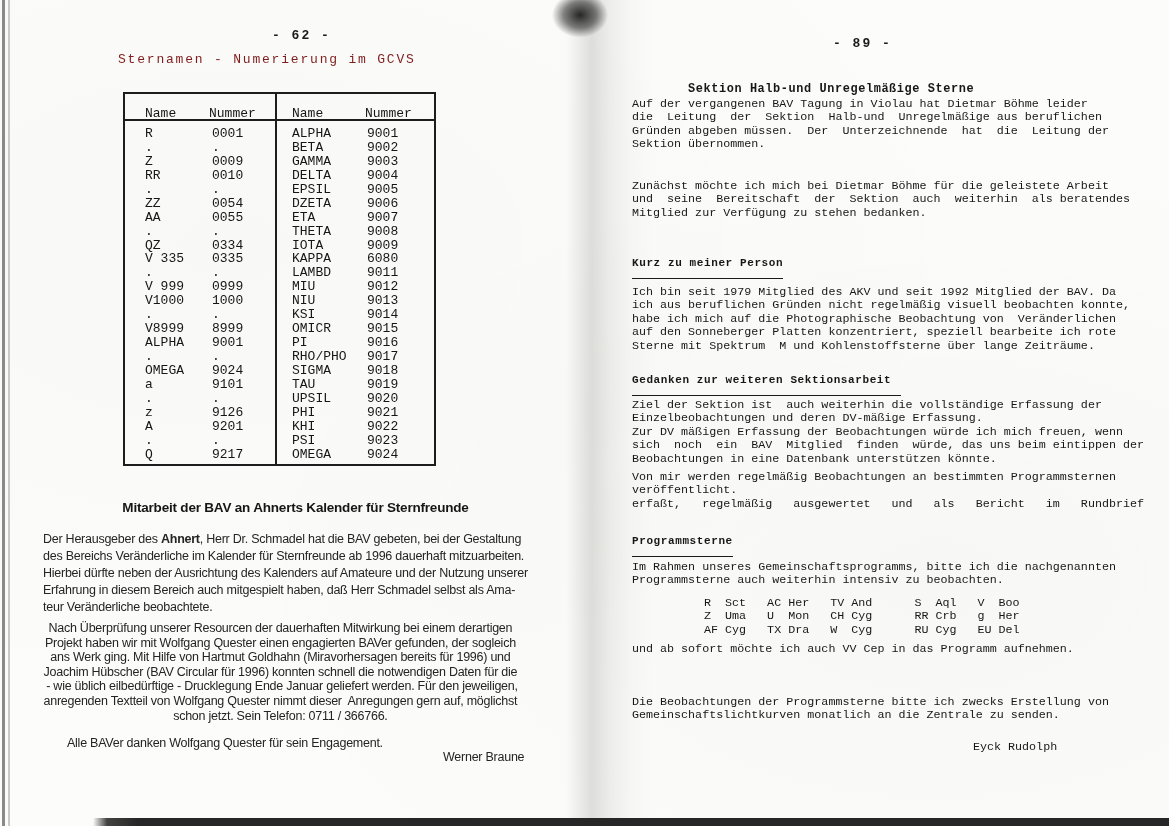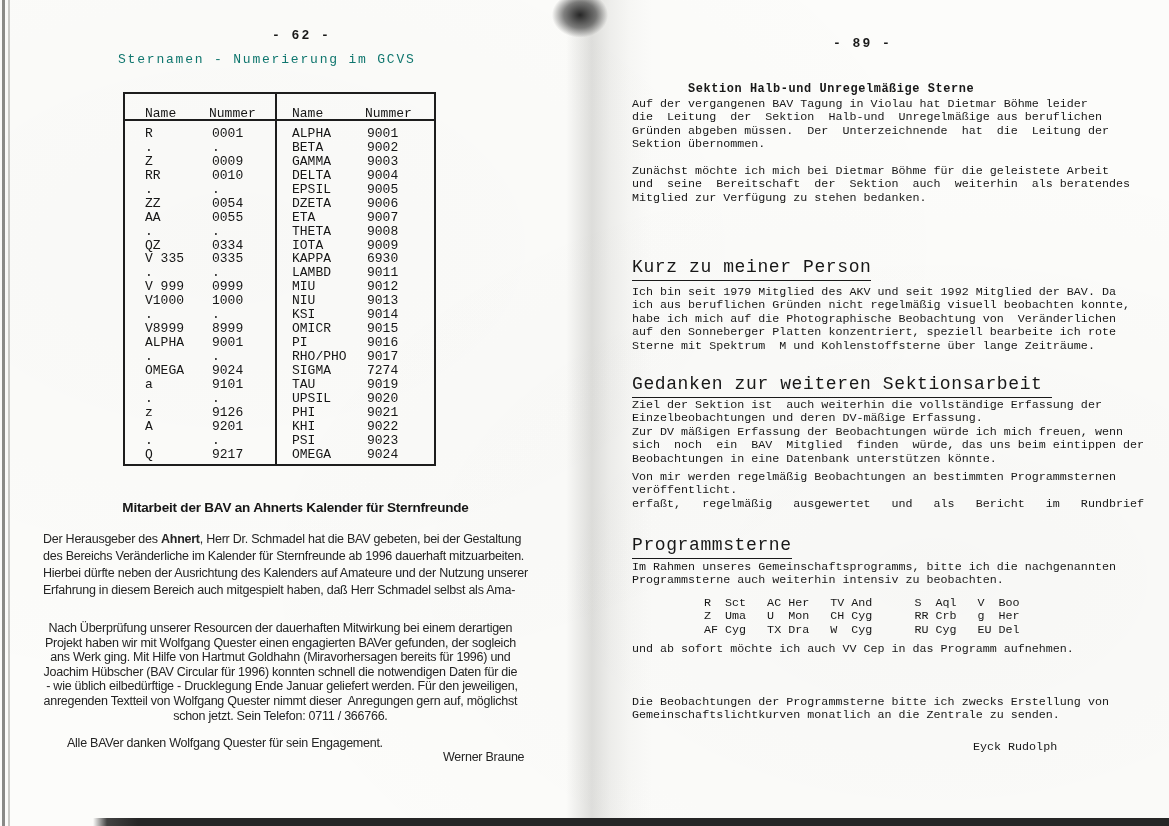--- a/index.html
+++ b/index.html
@@ -15,21 +15,21 @@
   .spine-shadow{left:566px;top:0;bottom:0;width:86px;
     background:linear-gradient(90deg, rgba(110,110,105,0) 0%, rgba(105,105,100,0.20) 30%,
                rgba(120,120,115,0.10) 52%, rgba(135,135,130,0.04) 75%, rgba(135,135,130,0) 100%);}
   .spine-top-blob{left:544px;top:-14px;width:72px;height:58px;
     background:radial-gradient(closest-side, rgba(28,28,28,0.95), rgba(28,28,28,0.55) 45%, rgba(28,28,28,0) 78%);}
   .bottom-strip{left:93px;right:0;top:818px;height:8px;
     background:linear-gradient(90deg, rgba(34,34,34,0) 0px, rgba(34,34,34,0.85) 14px, #262626 45px);}
   
   .mono{font-family:"Liberation Mono",monospace;}
   .pgnum{font-size:13px;letter-spacing:2px;font-weight:bold;color:#1a1a1a;white-space:pre;}
-  .tbl-title{left:118px;top:52px;font-size:13px;letter-spacing:1.8px;color:#0f766e;white-space:pre;}
+  .tbl-title{left:118px;top:52px;font-size:13px;letter-spacing:1.8px;color:#7f1d1d;white-space:pre;}
   .gcvs-table{left:123px;top:92px;width:309px;height:370px;border:2px solid #1d1d1d;
               font-size:13px;color:#161616;}
   .gcvs-table .vdiv{position:absolute;left:150px;top:0;bottom:0;width:2px;background:#1d1d1d;}
   .gcvs-table .hdr{position:absolute;top:12px;left:0;right:0;height:16px;text-align:right;}
   .gcvs-table .hrule{position:absolute;top:25px;left:0;right:0;height:2px;background:#1d1d1d;}
   .gcvs-table .rows{position:absolute;top:32px;left:0;right:0;}
   .trow{position:relative;height:13.95px;}
   .c1{position:absolute;left:20px;white-space:pre;}
   .c2{position:absolute;left:87px;white-space:pre;}
   .c3{position:absolute;left:167px;white-space:pre;}
@@ -38,22 +38,22 @@
                 font-size:13.5px;letter-spacing:-0.2px;color:#161616;}
   .lp-body{font-size:12.5px;letter-spacing:-0.25px;color:#242424;}
   .lp-body .ln{white-space:pre;}
   .p-lh17 .ln{height:17px;line-height:17px;}
   .p-lh146 .ln{height:14.6px;line-height:14.6px;text-align:center;}
   .bold{font-weight:bold;}
   
   .rp{font-family:"Liberation Mono",monospace;font-size:11.7px;color:#171717;}
   .rp .ln{white-space:pre;height:13.45px;line-height:13.45px;}
   .rp-title{font-weight:bold;letter-spacing:0.6px;white-space:pre;font-size:11.9px;}
-  .rp-head{font-weight:normal;letter-spacing:0.6px;white-space:pre;font-size:18px;
-           border-bottom:1.5px solid #1a1a1a;padding-bottom:3px;}
+  .rp-head{font-weight:bold;letter-spacing:0.6px;white-space:pre;font-size:11px;
+           border-bottom:1.5px solid #1a1a1a;padding-bottom:9px;}
   .pad-r{padding-right:10px;}
   .sig{white-space:pre;}
 </style>
 </head>
 <body>
 
 <div class="abs paper-tint"></div>
 <div class="abs edge-line-1"></div>
 <div class="abs edge-line-2"></div>
 <div class="abs spine-shadow"></div>
@@ -126,21 +126,21 @@
         <div class="trow">
         <span class="c1">QZ</span>
         <span class="c2">0334</span>
         <span class="c3">IOTA</span>
         <span class="c4">9009</span>
       </div>
         <div class="trow">
         <span class="c1">V 335</span>
         <span class="c2">0335</span>
         <span class="c3">KAPPA</span>
-        <span class="c4">6930</span>
+        <span class="c4">6080</span>
       </div>
         <div class="trow">
         <span class="c1">.</span>
         <span class="c2">.</span>
         <span class="c3">LAMBD</span>
         <span class="c4">9011</span>
       </div>
         <div class="trow">
         <span class="c1">V 999</span>
         <span class="c2">0999</span>
@@ -174,21 +174,21 @@
         <div class="trow">
         <span class="c1">.</span>
         <span class="c2">.</span>
         <span class="c3">RHO/PHO</span>
         <span class="c4">9017</span>
       </div>
         <div class="trow">
         <span class="c1">OMEGA</span>
         <span class="c2">9024</span>
         <span class="c3">SIGMA</span>
-        <span class="c4">7274</span>
+        <span class="c4">9018</span>
       </div>
         <div class="trow">
         <span class="c1">a</span>
         <span class="c2">9101</span>
         <span class="c3">TAU</span>
         <span class="c4">9019</span>
       </div>
         <div class="trow">
         <span class="c1">.</span>
         <span class="c2">.</span>
@@ -223,20 +223,21 @@
   </div>
 
   <div class="abs article-head">Mitarbeit der BAV an Ahnerts Kalender für Sternfreunde</div>
 
   <div class="abs lp-body p-lh17" style="left:43px;top:531px;">
     <div class="ln"><span>Der Herausgeber des </span><span class="bold">Ahnert</span><span>, Herr Dr. Schmadel hat die BAV gebeten, bei der Gestaltung</span></div>
 
   <div class="ln">des Bereichs Veränderliche im Kalender für Sternfreunde ab 1996 dauerhaft mitzuarbeiten.</div>
       <div class="ln">Hierbei dürfte neben der Ausrichtung des Kalenders auf Amateure und der Nutzung unserer</div>
       <div class="ln">Erfahrung in diesem Bereich auch mitgespielt haben, daß Herr Schmadel selbst als Ama-</div>
+      <div class="ln">teur Veränderliche beobachtete.</div>
     </div>
 
   <div class="abs lp-body p-lh146" style="left:43px;top:621px;">
 
   <div class="ln">Nach Überprüfung unserer Resourcen der dauerhaften Mitwirkung bei einem derartigen</div>
       <div class="ln">Projekt haben wir mit Wolfgang Quester einen engagierten BAVer gefunden, der sogleich</div>
       <div class="ln">ans Werk ging. Mit Hilfe von Hartmut Goldhahn (Miravorhersagen bereits für 1996) und</div>
       <div class="ln">Joachim Hübscher (BAV Circular für 1996) konnten schnell die notwendigen Daten für die</div>
       <div class="ln"> - wie üblich eilbedürftige - Drucklegung Ende Januar geliefert werden. Für den jeweiligen,</div>
       <div class="ln">anregenden Textteil von Wolfgang Quester nimmt dieser  Anregungen gern auf, möglichst</div>
@@ -254,21 +255,21 @@
   <div class="abs rp-title" style="left:688px;top:82px;">Sektion Halb-und Unregelmäßige Sterne</div>
 
   <div class="abs" style="left:632px;top:98px;">
 
   <div class="ln">Auf der vergangenen BAV Tagung in Violau hat Dietmar Böhme leider</div>
       <div class="ln">die  Leitung  der  Sektion  Halb-und  Unregelmäßige aus beruflichen</div>
       <div class="ln">Gründen abgeben müssen.  Der  Unterzeichnende  hat  die  Leitung der</div>
       <div class="ln">Sektion übernommen.</div>
     </div>
 
-  <div class="abs" style="left:632px;top:165px;font-family:Liberation Mono, monospace;">
+  <div class="abs" style="left:632px;top:180px;font-family:Liberation Mono, monospace;">
 
   <div class="ln">Zunächst möchte ich mich bei Dietmar Böhme für die geleistete Arbeit</div>
       <div class="ln">und  seine  Bereitschaft  der  Sektion  auch  weiterhin  als beratendes</div>
       <div class="ln">Mitglied zur Verfügung zu stehen bedanken.</div>
     </div>
 
   <div class="abs rp-head" style="left:632px;top:257px;">Kurz zu meiner Person</div>
 
   <div class="abs" style="left:632px;top:286px;">
 

